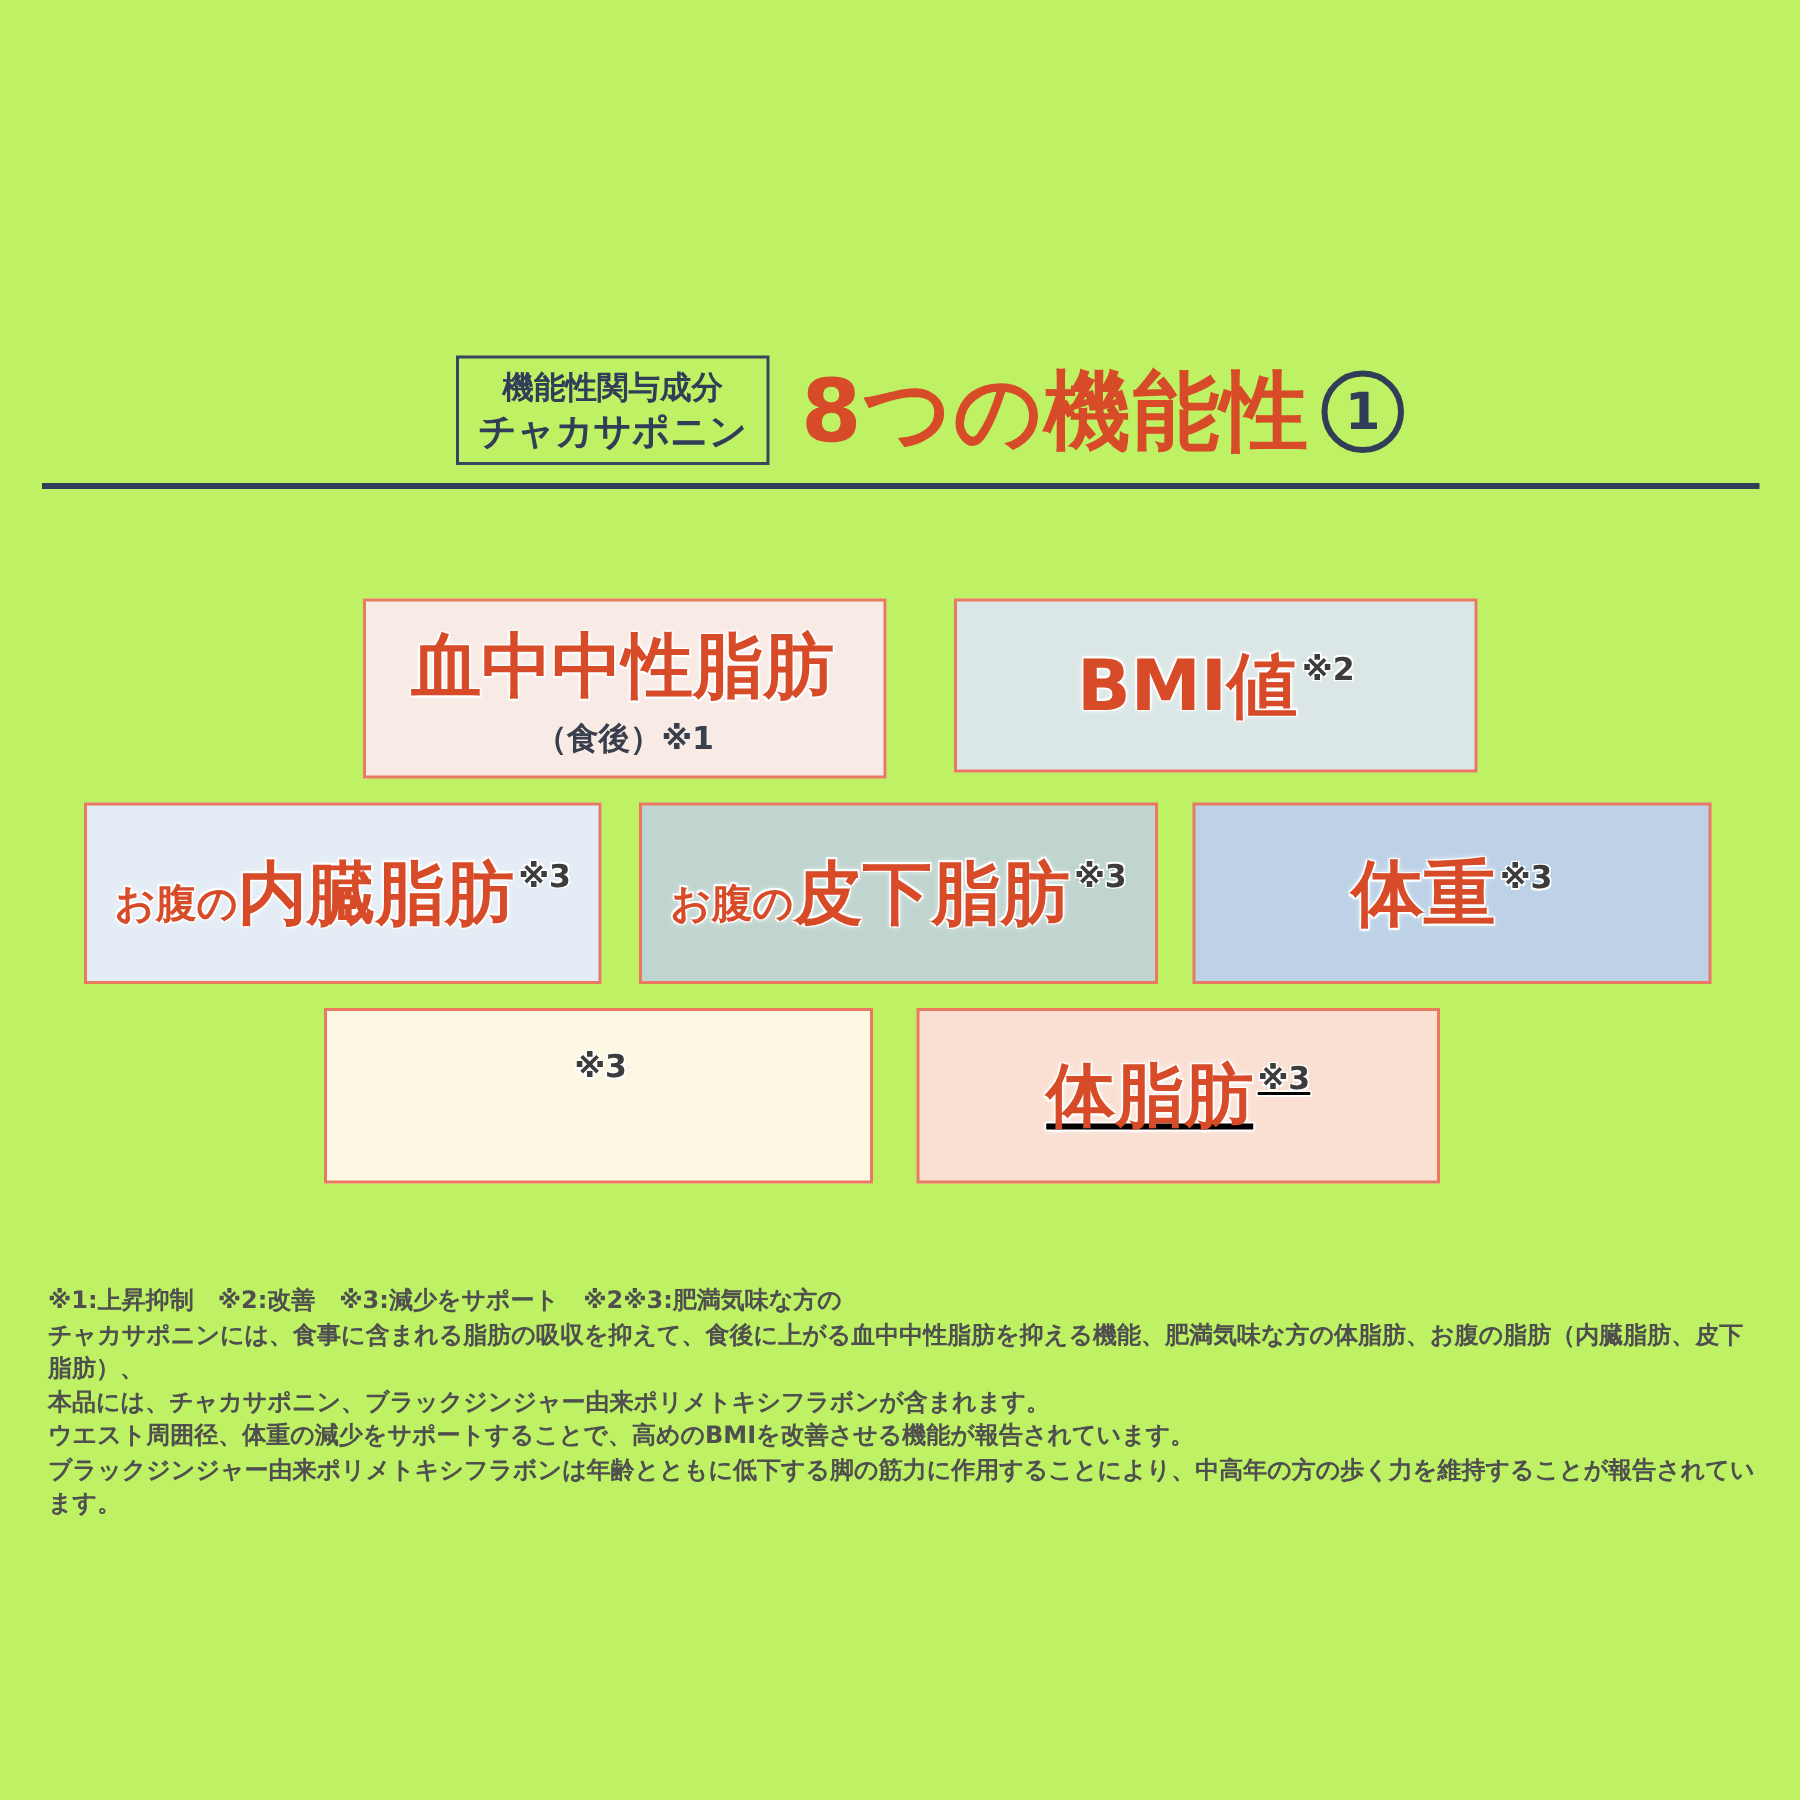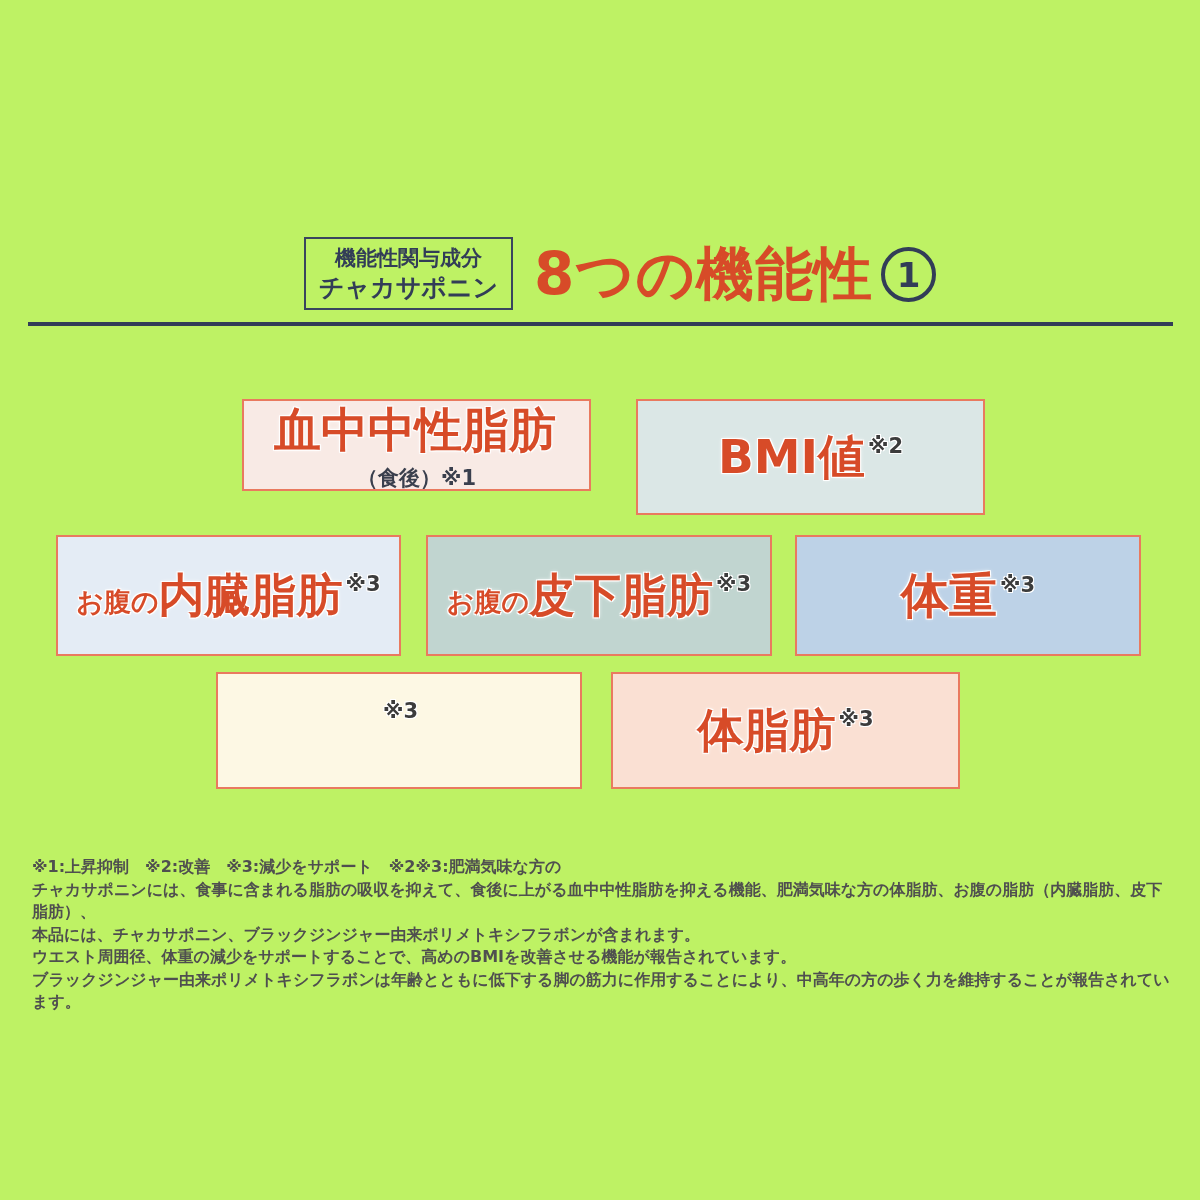--- a/index.html
+++ b/index.html
@@ -40,33 +40,33 @@
   }
   .fbox .main{
     color:#d74b28;
     text-shadow:1px 1px 0 #fff,-1px -1px 0 #fff,1px -1px 0 #fff,-1px 1px 0 #fff,0 0 4px #fff;
   }
   .fbox .mark{
     color:#3c3c3c;font-size:21px;font-weight:700;position:relative;top:-20px;margin-left:3px;
     text-shadow:1px 1px 0 #fff,-1px -1px 0 #fff,1px -1px 0 #fff,-1px 1px 0 #fff;
   }
   .fbox .sub{color:#3a3f4d;font-size:21px;font-weight:700;margin-top:2px;}
-  .b1{left:242px;top:399px;width:349px;height:92px;}
+  .b1{left:242px;top:399px;width:349px;height:120px;}
   .b1 .main{font-size:47px;}
   .b2{left:636px;top:399px;width:349px;height:116px;}
   .b2 .main{font-size:47px;}
   .b3{left:56px; top:535px;width:345px;height:121px;}
   .b3 .main{font-size:46px;}
   .b4{left:426px;top:535px;width:346px;height:121px;}
   .b4 .main{font-size:46px;}
   .b5{left:795px;top:535px;width:346px;height:121px;}
   .b5 .main{font-size:48px;}
   .b6{left:216px;top:672px;width:366px;height:117px;}
   .b6 .main{font-size:43px;}
-  .b7{left:611px;top:672px;width:349px;height:117px;}
+  .b7{left:611px;top:672px;width:349px;height:117px;text-decoration:underline;}
   .b7 .main{font-size:46px;}
   
   .footnotes{
     position:absolute;left:32px;top:856px;width:1145px;
     color:#4f4f4f;font-size:16px;font-weight:700;line-height:22.5px;
   }
 </style>
 </head>
 <body>
 

